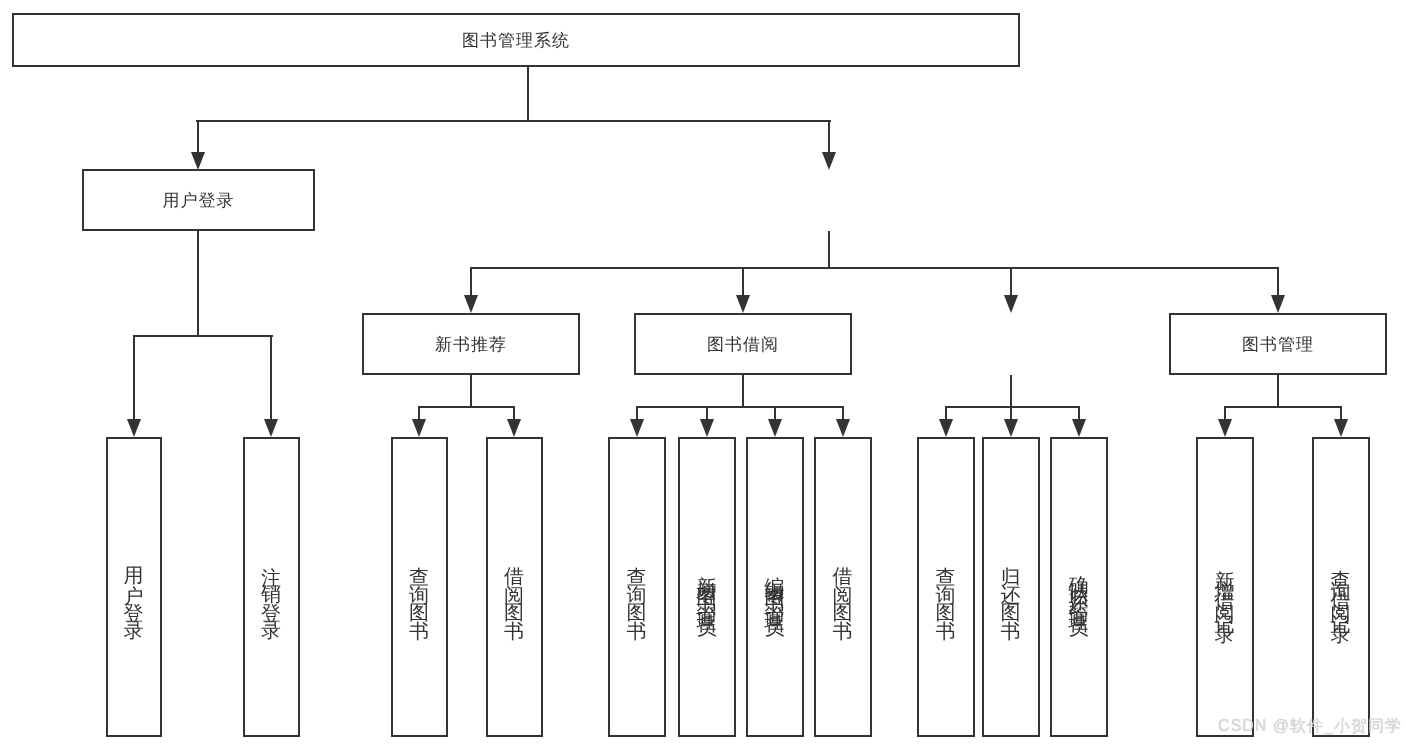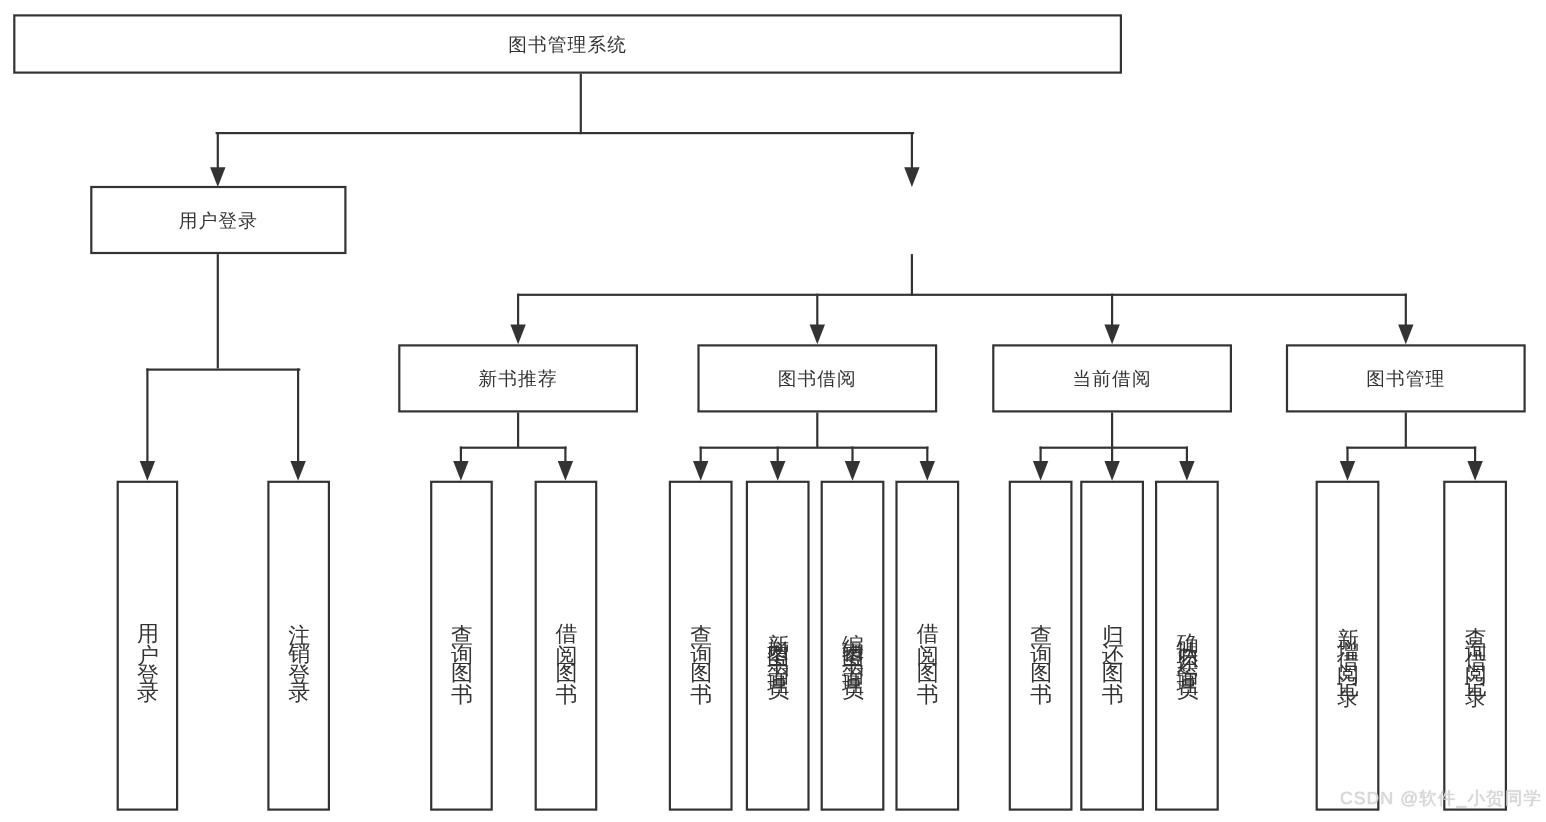--- a/index.html
+++ b/index.html
@@ -90,23 +90,20 @@
   <div class="arrow" style="left:1004px;top:295px;"></div>
   <div class="line" style="left:1277px;top:267px;width:2px;height:30px;"></div>
   <div class="arrow" style="left:1271px;top:295px;"></div>
 
   <div class="box hbox" style="left:362px;top:313px;width:218px;height:62px;">
     <span>新书推荐</span>
   </div>
   <div class="box hbox" style="left:634px;top:313px;width:218px;height:62px;">
     <span>图书借阅</span>
   </div>
-  <div class="box hbox" style="left:902px;top:313px;width:218px;height:62px;">
-    <span>当前借阅</span>
-  </div>
   <div class="box hbox" style="left:1169px;top:313px;width:218px;height:62px;">
     <span>图书管理</span>
   </div>
 
   <div class="line" style="left:470px;top:375px;width:2px;height:32px;"></div>
   <div class="line" style="left:418px;top:406px;width:97px;height:2px;"></div>
   <div class="line" style="left:418px;top:406px;width:2px;height:18px;"></div>
   <div class="arrow" style="left:412px;top:419px;"></div>
   <div class="line" style="left:513px;top:406px;width:2px;height:18px;"></div>
   <div class="arrow" style="left:507px;top:419px;"></div>

